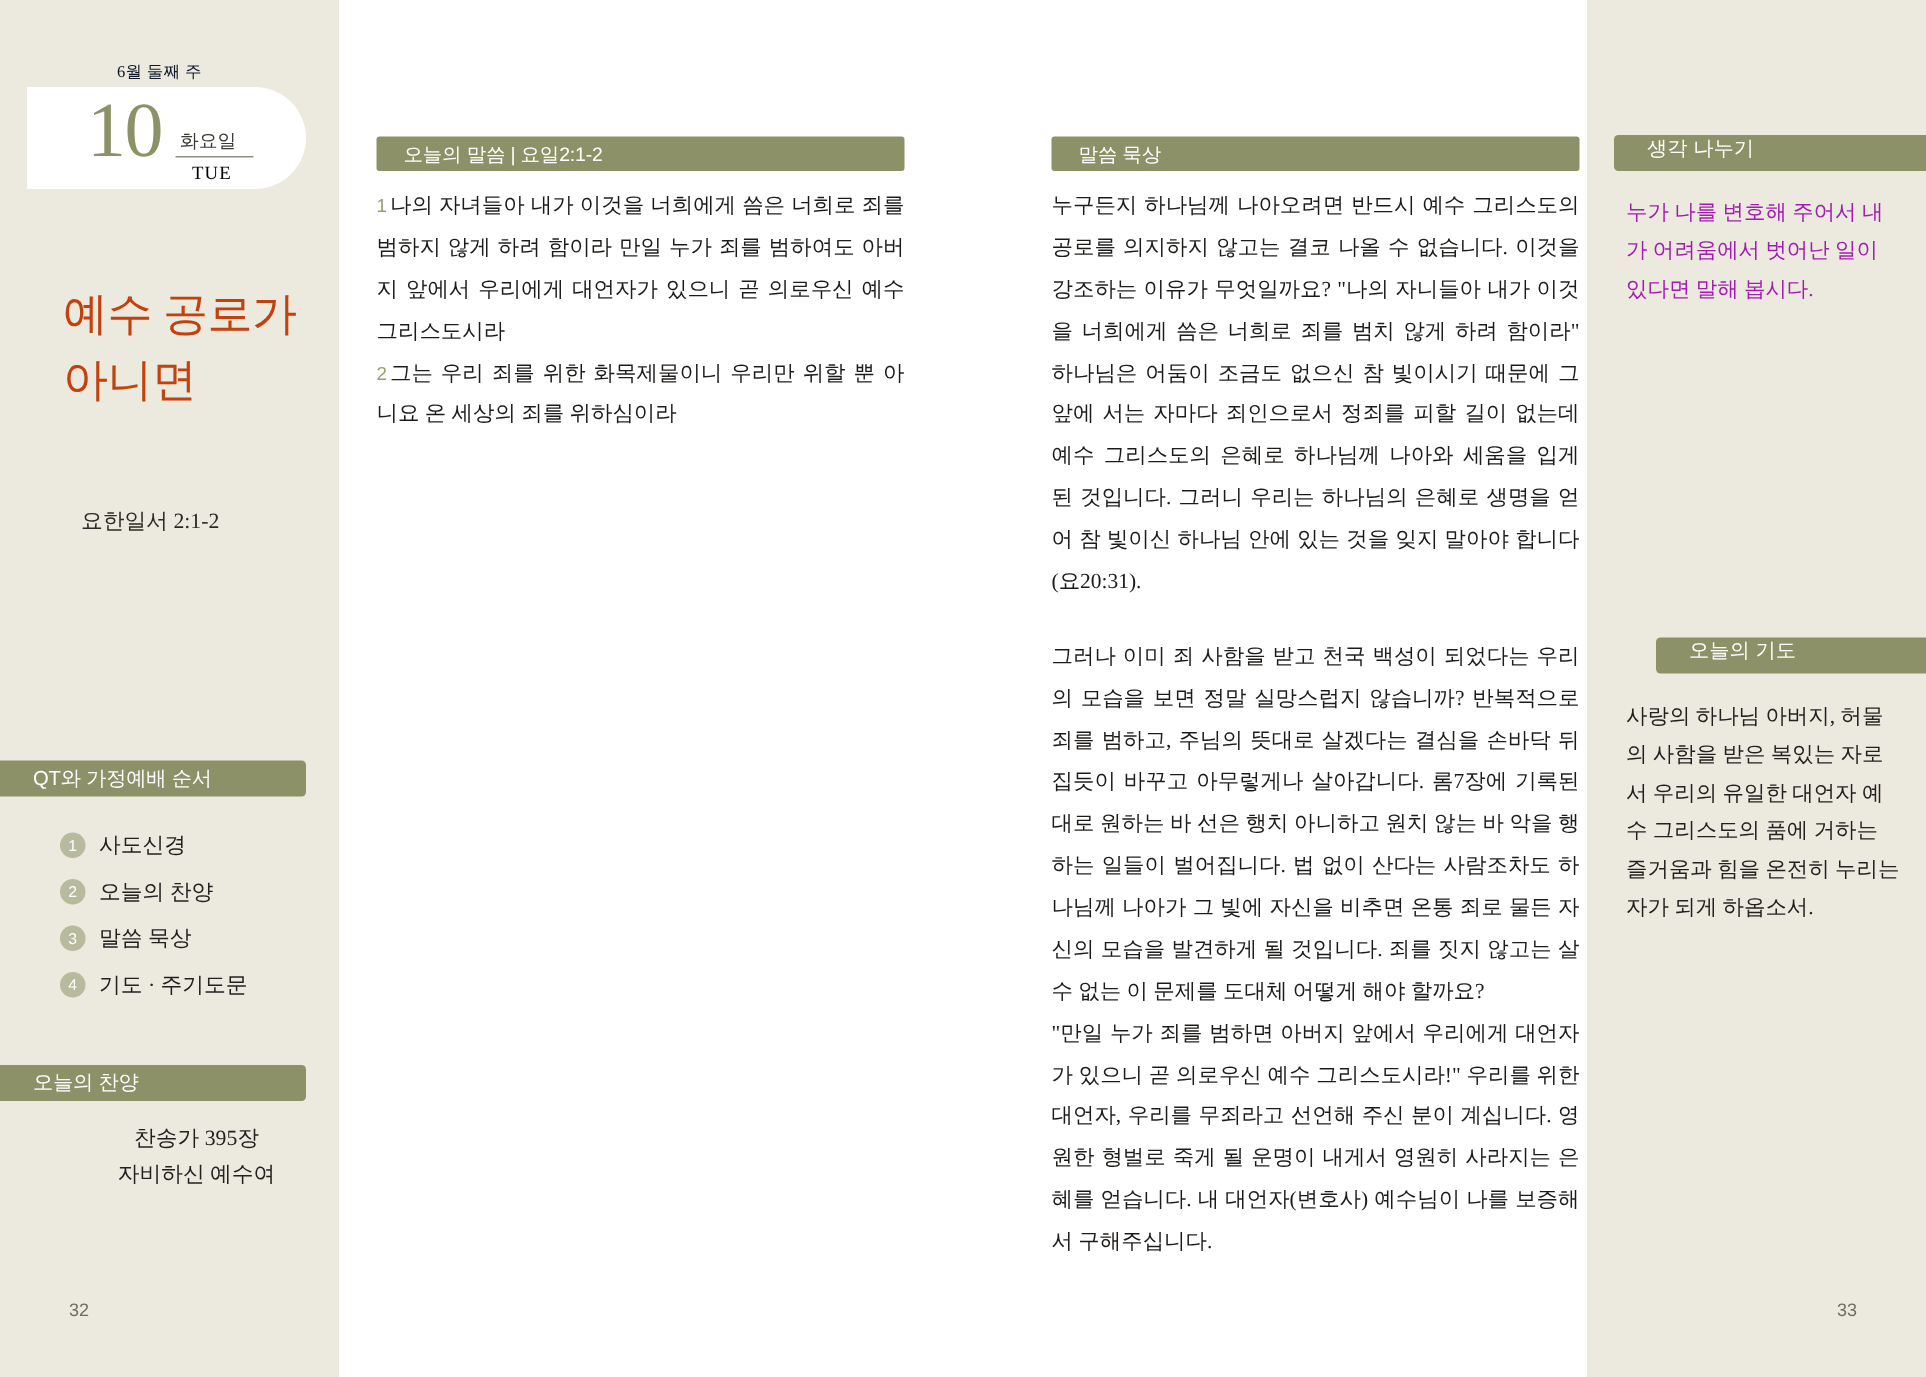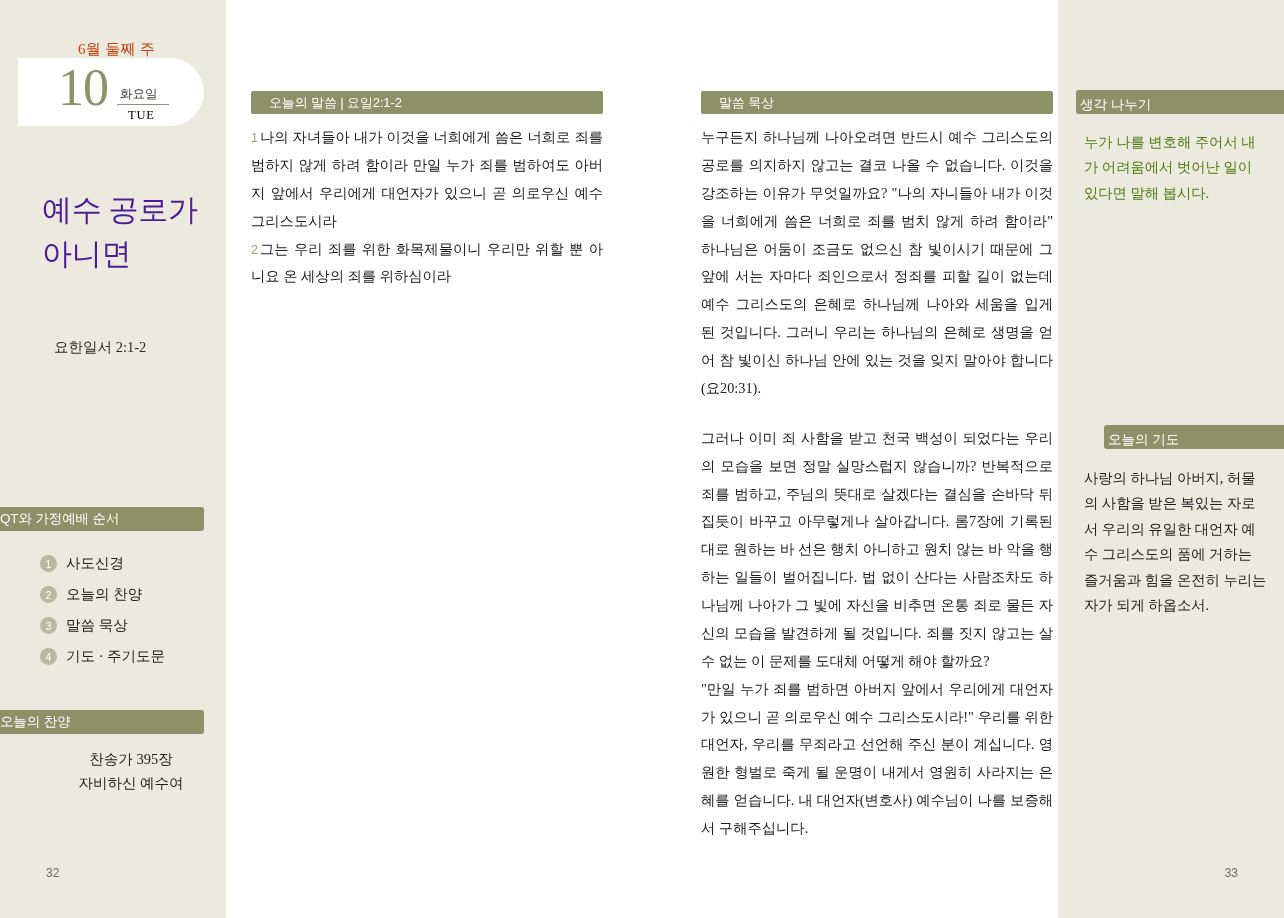--- a/index.html
+++ b/index.html
@@ -24,22 +24,22 @@
     width: 226px;
     height: 918px;
     background: #ece9df;
     position: relative;
     flex: 0 0 226px;
   }
   .week-label {
     position: absolute;
     left: 78px;
     top: 40px;
-    font-size: 15px;
-    color: #c2410c;
+    font-size: 11px;
+    color: #0f172a;
     letter-spacing: .02em;
   }
   .date-box {
     position: absolute;
     left: 18px;
     top: 58px;
     width: 186px;
     height: 68px;
     background: #ffffff;
     border-top-right-radius: 34px;
@@ -78,41 +78,42 @@
     color: #000000;
     letter-spacing: .06em;
   }
   .devo-title {
     position: absolute;
     left: 42px;
     top: 188px;
     width: 176px;
     font-size: 30px;
     line-height: 1.45;
-    color: #4c1d95;
+    color: #c2410c;
     letter-spacing: -0.01em;
   }
   .devo-ref {
     position: absolute;
     left: 54px;
     top: 338px;
     width: 170px;
     font-size: 14.5px;
     color: #2c2a26;
   }
 
   .band {
     position: absolute;
     left: 0;
     height: 24px;
     background: #8d9168;
     color: #ffffff;
     font-size: 13.5px;
     display: flex;
     align-items: center;
+    padding-left: 22px;
     border-top-right-radius: 3px;
     border-bottom-right-radius: 3px;
     font-family: "Liberation Sans", sans-serif;
     letter-spacing: -0.01em;
   }
   .band-order { top: 507px; width: 204px; }
   .band-praise { top: 710px; width: 204px; }
 
   .order-list {
     position: absolute;
@@ -221,36 +222,36 @@
     flex: 0 0 226px;
   }
   .band-right {
     position: absolute;
     right: 0;
     height: 24px;
     background: #8d9168;
     color: #ffffff;
     font-size: 13.5px;
     display: flex;
-    align-items: flex-end;
-    padding-left: 4px;
+    align-items: flex-start;
+    padding-left: 22px;
     border-top-left-radius: 3px;
     border-bottom-left-radius: 3px;
     font-family: "Liberation Sans", sans-serif;
   }
   .band-share { top: 90px; width: 208px; }
   .band-prayer { top: 425px; width: 180px; }
   .share-body {
     position: absolute;
     left: 26px;
     top: 130px;
     width: 178px;
     font-size: 14.3px;
     line-height: 1.78;
-    color: #4d7c0f;
+    color: #a21caf;
   }
   .prayer-body {
     position: absolute;
     left: 26px;
     top: 466px;
     width: 184px;
     font-size: 14.3px;
     line-height: 1.78;
     color: #232020;
   }

